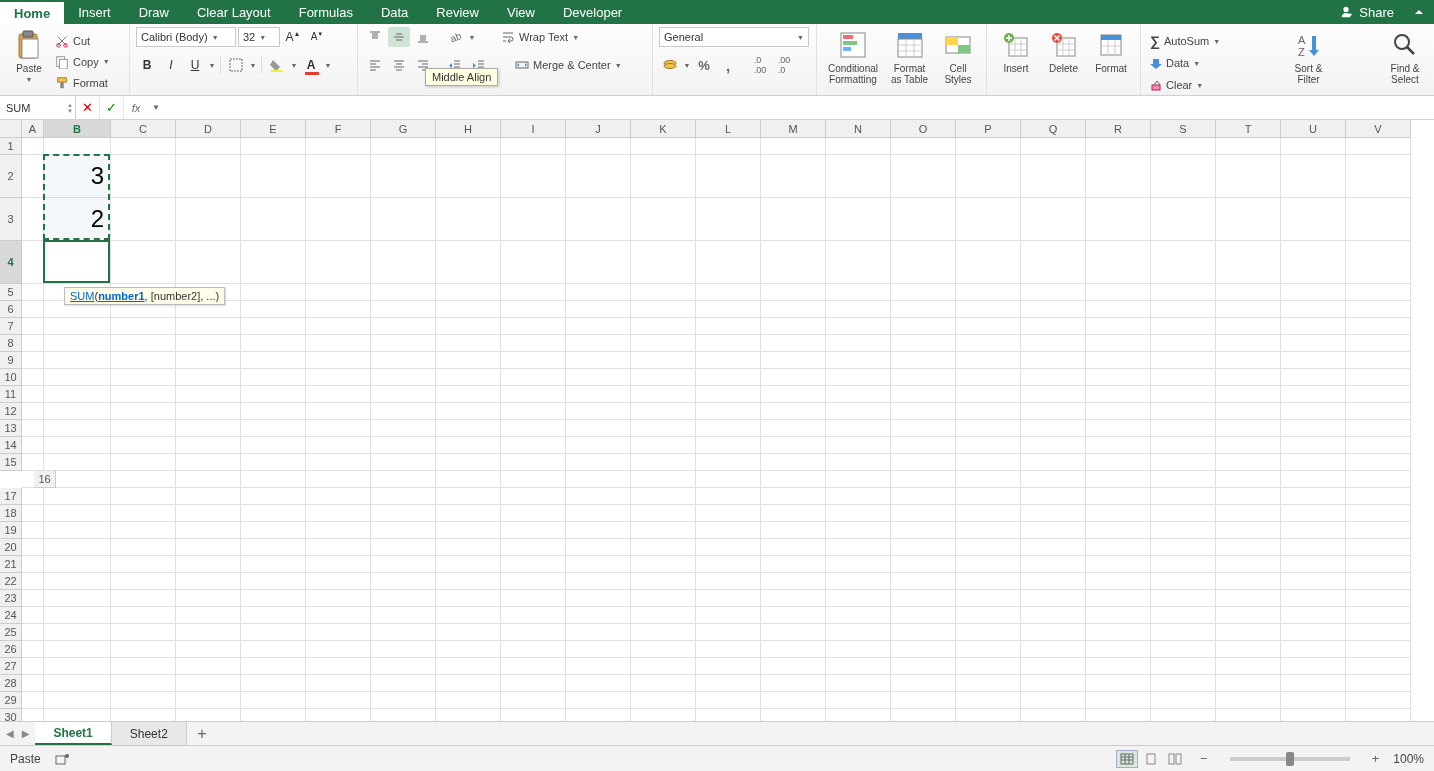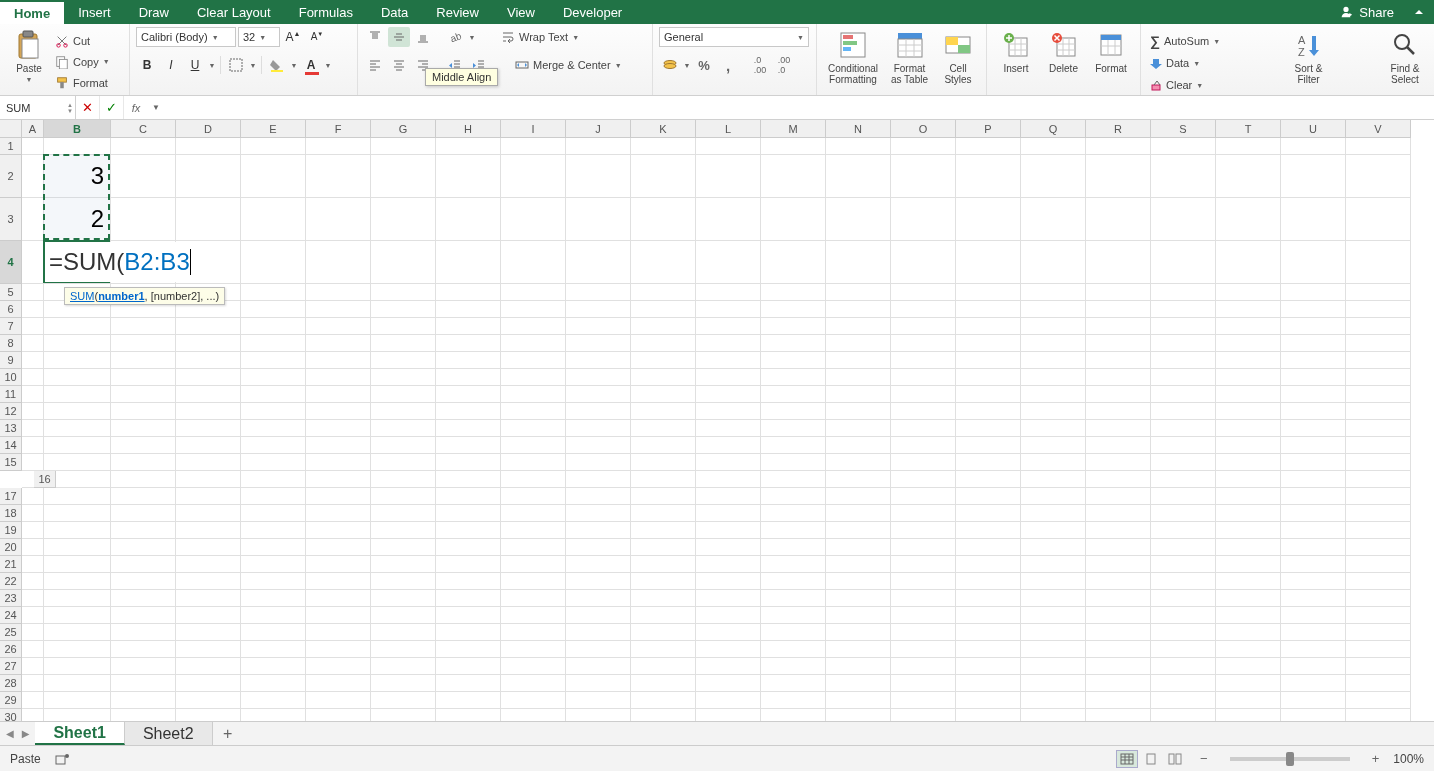--- a/index.html
+++ b/index.html
@@ -69,21 +69,21 @@
 @keyframes blink { 50% { opacity: 0; } }
 
 .func-hint { position: absolute; background: #fdfde8; border: 1px solid #bbb; padding: 2px 5px; font-size: 11px; z-index: 8; box-shadow: 1px 1px 2px rgba(0,0,0,.15); }
 .func-hint .fn { color: #0066cc; text-decoration: underline; }
 .func-hint .bold { font-weight: bold; color: #0066cc; text-decoration: underline;}
 
 
 .sheet-tabs-bar { height: 24px; border-top: 1px solid #ccc; background: #f3f3f3; display: flex; align-items: stretch; }
 .sheet-nav { display: flex; align-items: center; padding: 0 6px; gap: 8px; color: #888; }
 .sheet-nav span { cursor: pointer; font-size: 10px; }
-.sheet-tab { padding: 0 18px; display: flex; align-items: center; border-right: 1px solid #ccc; background: #e8e8e8; font-size: 16px; cursor: pointer; }
+.sheet-tab { padding: 0 18px; display: flex; align-items: center; border-right: 1px solid #ccc; background: #e8e8e8; font-size: 12px; cursor: pointer; }
 .sheet-tab.active { background: #fff; color: #217346; border-bottom: 2px solid #217346; font-weight: 600; }
 .add-sheet { width: 30px; display: flex; align-items: center; justify-content: center; font-size: 16px; color: #666; cursor: pointer; }
 
 
 .status-bar { height: 26px; background: #f3f3f3; border-top: 1px solid #ccc; display: flex; align-items: center; padding: 0 10px; gap: 14px; font-size: 12px; color: #444; }
 .status-spacer { flex: 1; }
 .view-btns { display: flex; gap: 2px; }
 .view-btn { width: 22px; height: 18px; display: flex; align-items: center; justify-content: center; cursor: pointer; border: 1px solid transparent; }
 .view-btn.active { background: #d8e8dc; border-color: #aac; }
 .zoom-slider { width: 120px; height: 4px; background: #ccc; position: relative; margin: 0 8px; }
@@ -1171,26 +1171,20 @@
       <div class="cell" style="left: 999px; top: 571px; width: 65px; height: 17px;"></div>
       <div class="cell" style="left: 1064px; top: 571px; width: 65px; height: 17px;"></div>
       <div class="cell" style="left: 1129px; top: 571px; width: 65px; height: 17px;"></div>
       <div class="cell" style="left: 1194px; top: 571px; width: 65px; height: 17px;"></div>
       <div class="cell" style="left: 1259px; top: 571px; width: 65px; height: 17px;"></div>
       <div class="cell" style="left: 1324px; top: 571px; width: 65px; height: 17px;"></div>
       <div class="marching-ants" style="left: 21px; top: 16px; width: 67px; height: 86px;"></div>
       <div class="cell-value" style="left: 22px; top: 17px; width: 66px; height: 42px;">3</div>
       <div class="cell-value" style="left: 22px; top: 60px; width: 66px; height: 42px;">2</div>
       <div class="active-cell-border" style="left: 21px; top: 102px; width: 67px; height: 43px;"></div>
-      <div class="editing-cell" style="left: 23px; top: 104px; height: 40px;">
-        <span>=SUM(</span>
-        <span class="ref">B2:B3</span>
-        <span></span>
-        <span class="cursor-caret"></span>
-      </div>
       <div class="func-hint" style="left: 42px; top: 149px;"><span class="fn">SUM</span>(<span class="bold">number1</span>, [number2], ...)</div>
     </div>
 </div>
 
 <div class="sheet-tabs-bar">
   <div class="sheet-nav">
     <span>◀</span>
     <span>▶</span>
   </div>
   <div id="sheet-tabs" style="display:flex">

